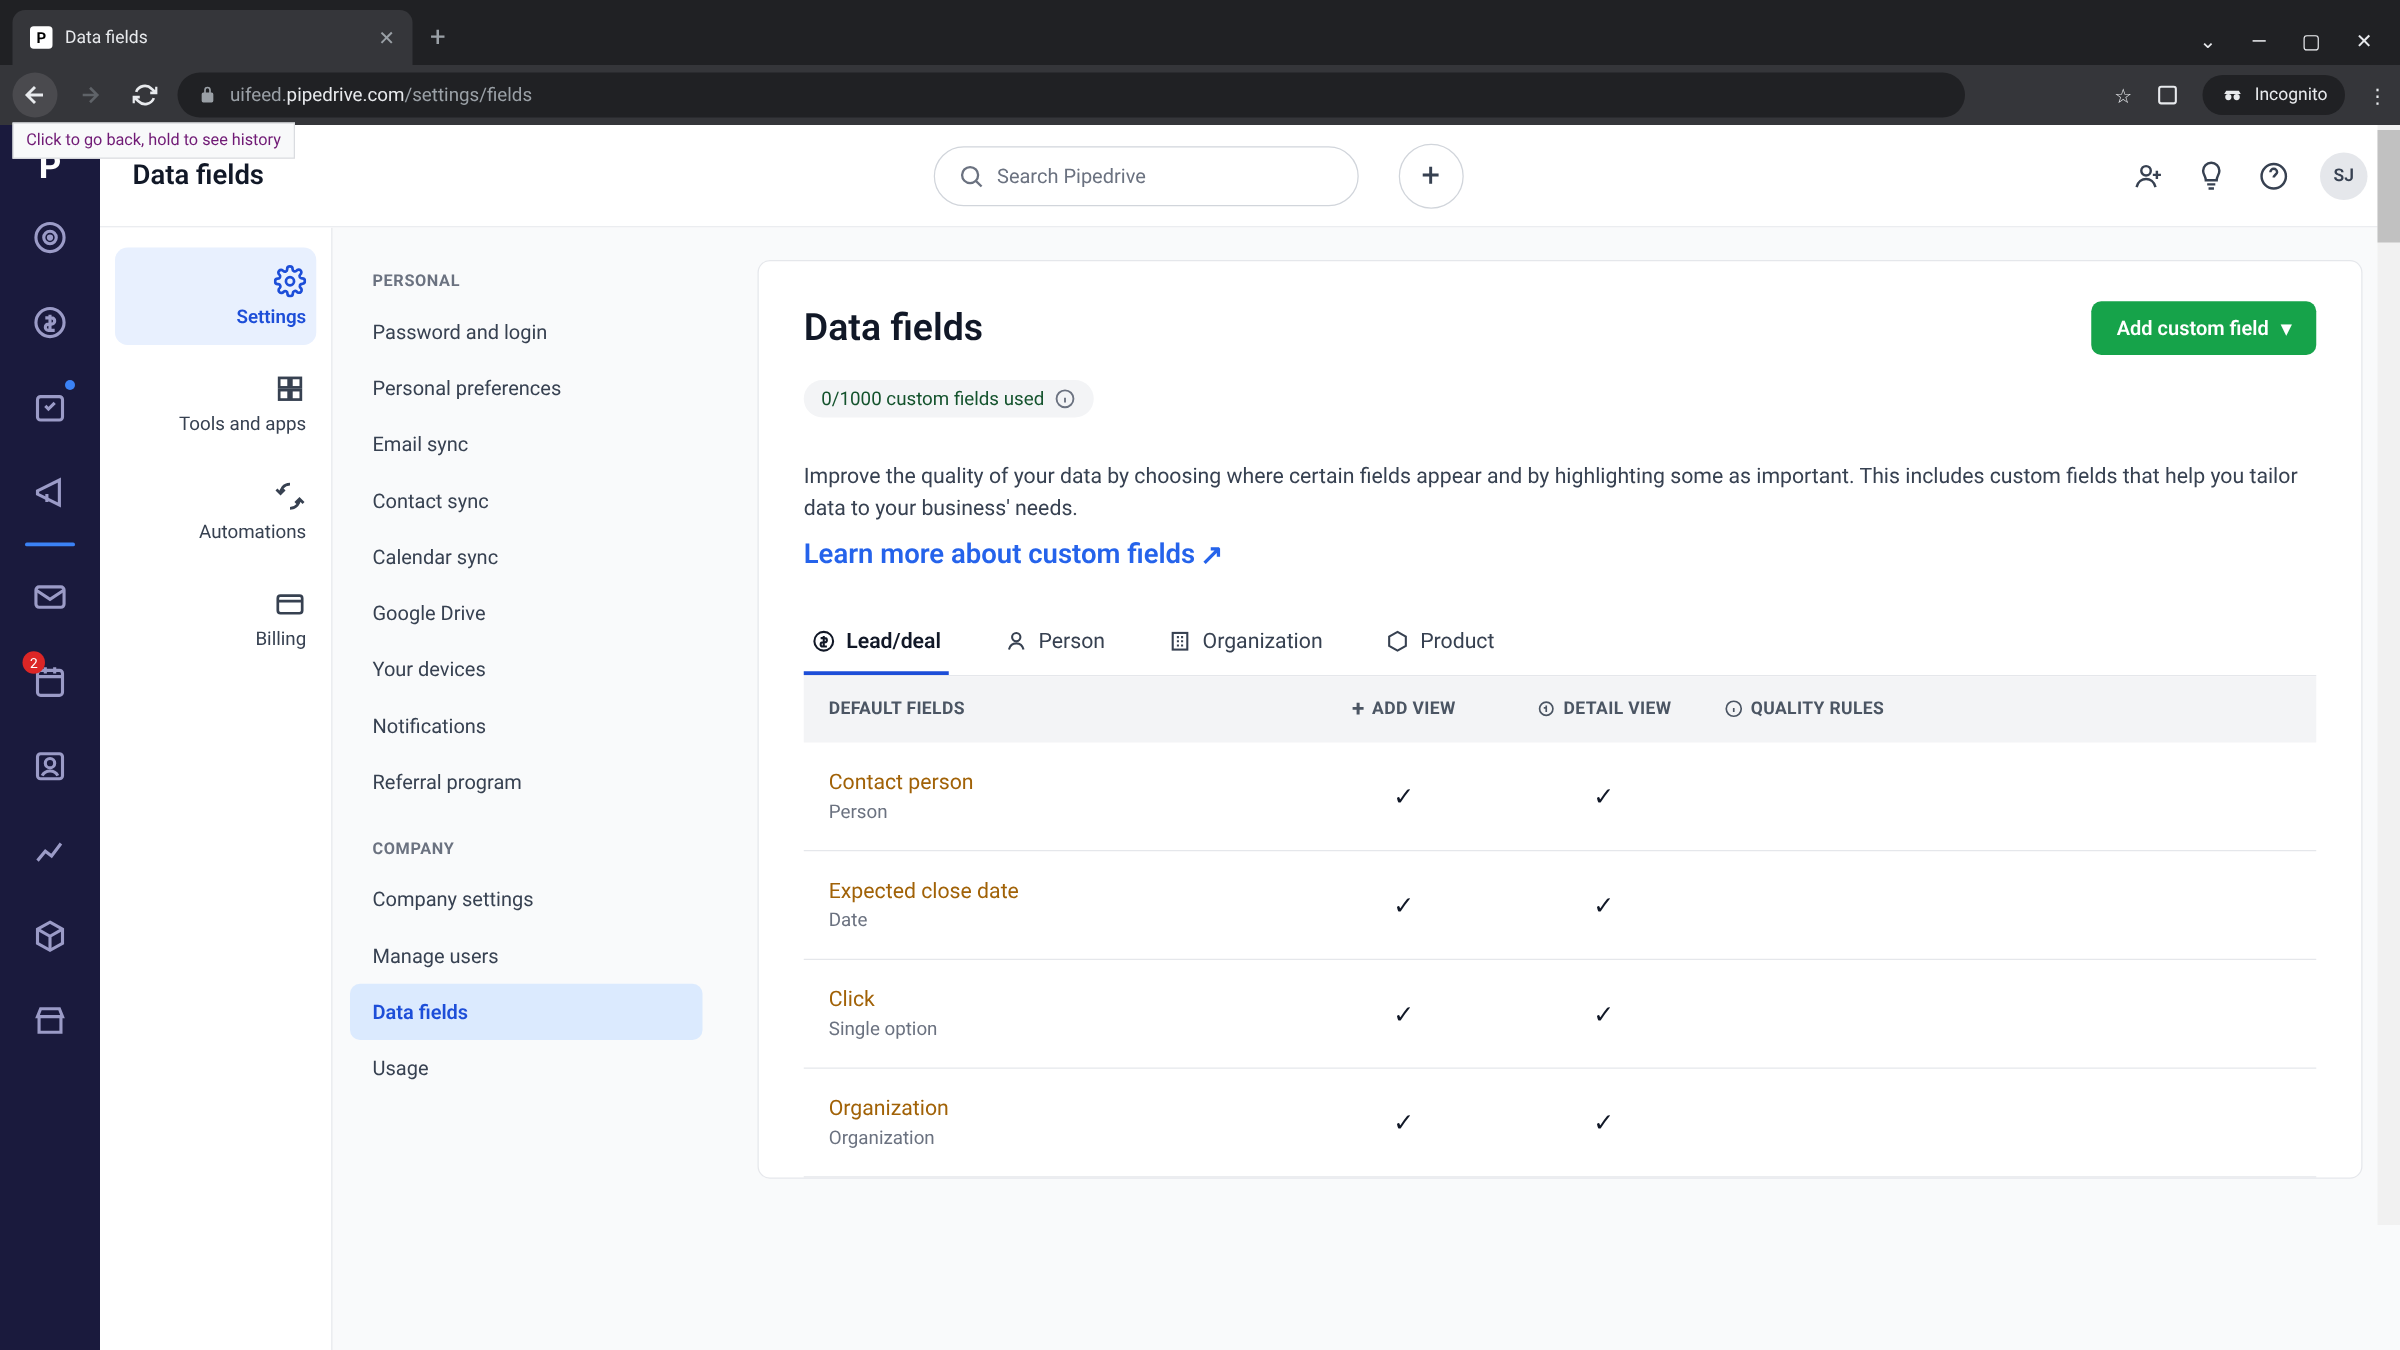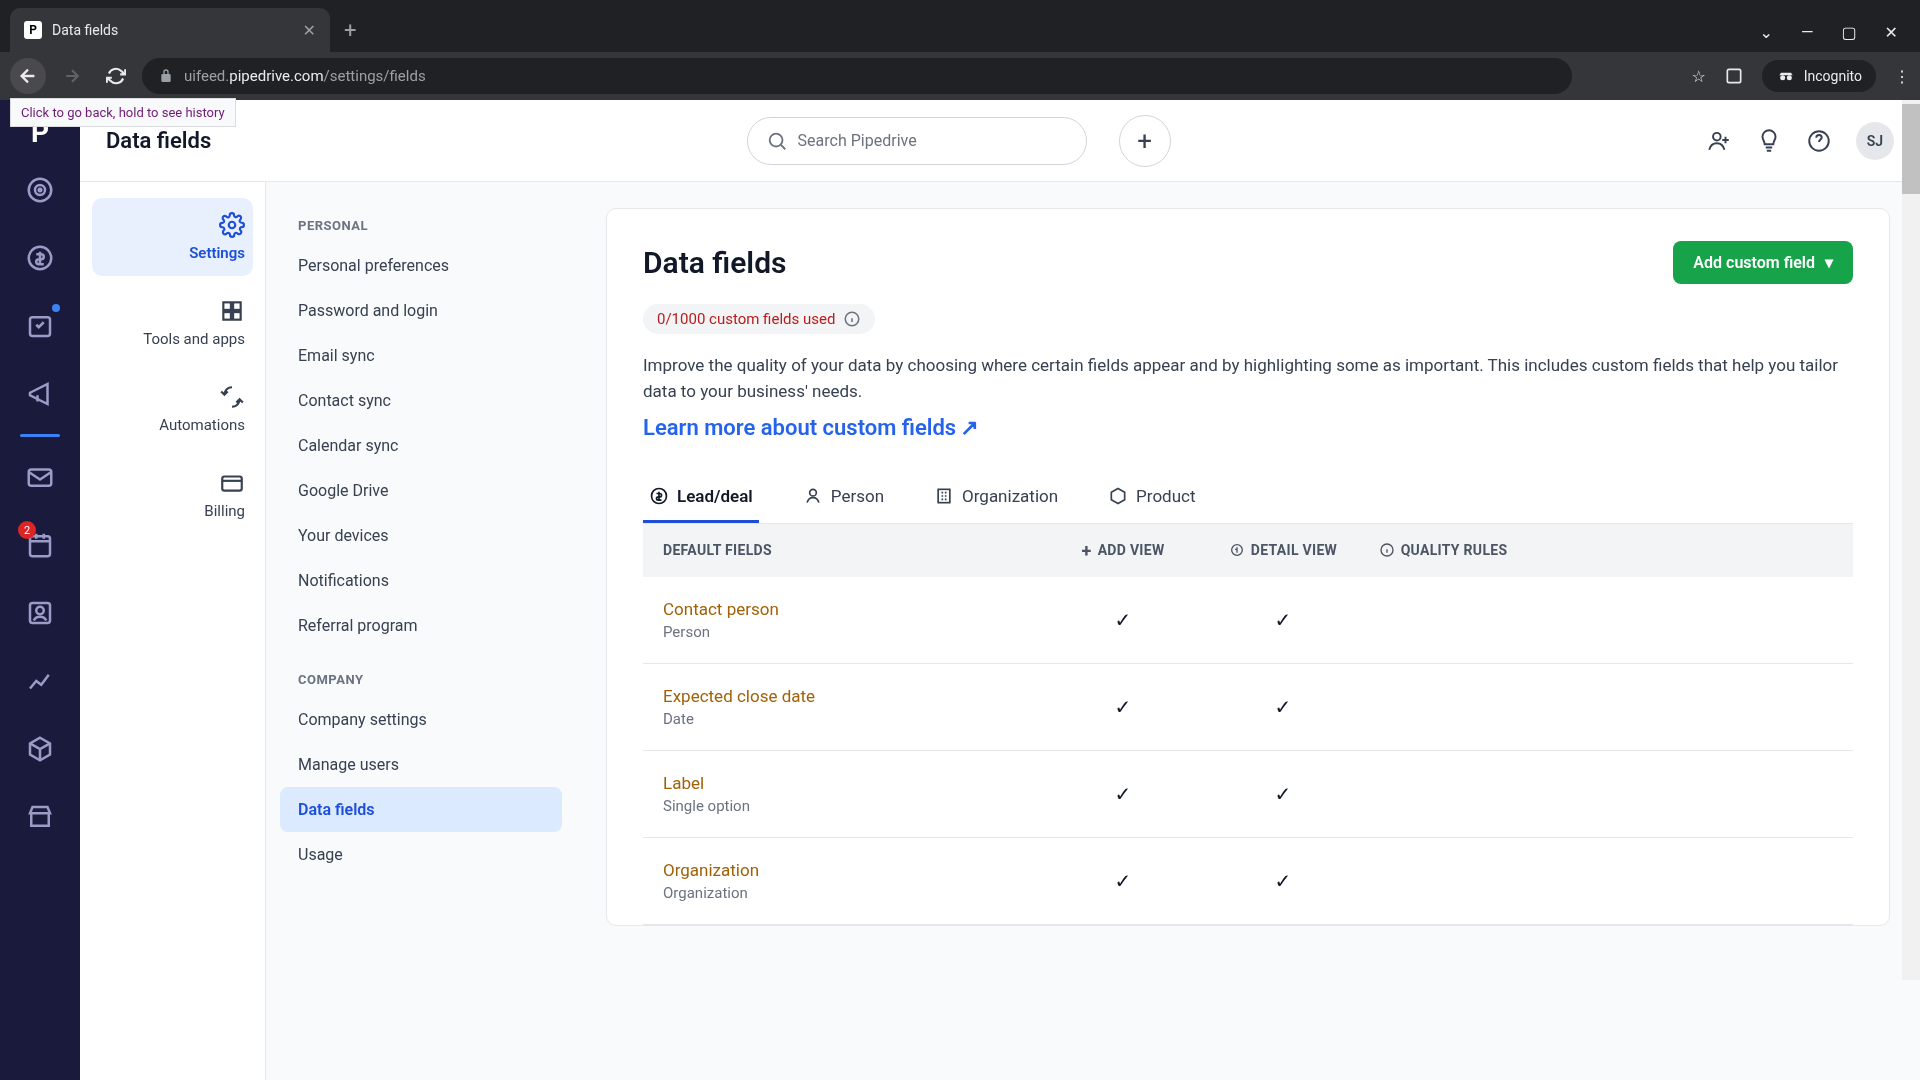--- a/index.html
+++ b/index.html
@@ -42,21 +42,21 @@
 .snav-item svg{width:26px;height:26px}
 .submenu{width:310px;padding:26px 14px;overflow-y:auto}
 .submenu h4{font-size:13px;font-weight:700;color:#6b7280;letter-spacing:.5px;padding:10px 18px}
 .submenu a{display:block;padding:13px 18px;font-size:16px;color:#374151;border-radius:8px;text-decoration:none}
 .submenu a.active{background:#dbeafe;color:#1d4ed8;font-weight:600}
 .content{flex:1;padding:26px 30px 0 30px;overflow-y:auto}
 .card{background:#fff;border:1px solid #e5e7eb;border-radius:10px;padding:32px 36px 0 36px}
 .card-head{display:flex;align-items:center;justify-content:space-between;margin-bottom:20px}
 .card-head h2{font-size:30px;font-weight:600;color:#111827}
 .btn-primary{background:#16a34a;color:#fff;font-size:16px;font-weight:600;padding:12px 20px;border-radius:8px;display:flex;align-items:center;gap:10px}
-.usage{display:inline-flex;align-items:center;gap:8px;background:#f3f4f6;border-radius:16px;padding:6px 14px;font-size:15px;color:#b91c1c;margin-bottom:18px}
+.usage{display:inline-flex;align-items:center;gap:8px;background:#f3f4f6;border-radius:16px;padding:6px 14px;font-size:15px;color:#14532d;margin-bottom:34px}
 .desc{font-size:17px;color:#374151;line-height:1.55;margin-bottom:10px}
 .link{color:#2563eb;font-weight:600;font-size:22px;display:inline-flex;align-items:center;gap:4px}
 .tabs{display:flex;gap:38px;margin-top:32px;border-bottom:1px solid #e5e7eb}
 .tab-item{display:flex;gap:8px;padding:14px 6px;font-size:17px;color:#374151;border-bottom:3px solid transparent}
 .tab-item.active{color:#111827;font-weight:600;border-bottom-color:#1d4ed8}
 .tab-item svg{width:20px;height:20px}
 .thead{display:flex;align-items:center;background:#f3f4f6;padding:16px 20px;font-size:14px;font-weight:700;color:#4b5563;letter-spacing:.3px}
 .thead .c1{flex:0 0 380px}
 .thead .ch{flex:0 0 160px;display:flex;align-items:center;gap:6px;justify-content:center}
 .row{display:flex;align-items:center;padding:22px 20px;border-bottom:1px solid #e5e7eb}
@@ -246,22 +246,22 @@
             <svg viewBox="0 0 24 24" fill="none" stroke="currentColor" stroke-width="2">
               <rect x="3" y="6" width="18" height="13" rx="2"></rect>
               <path d="M3 10h18"></path>
             </svg>
             <span>Billing</span>
           </div>
       </div>
 
       <div class="submenu">
         <h4>PERSONAL</h4>
+        <a>Password and login</a>
         <a>Personal preferences</a>
-        <a>Password and login</a>
         <a>Email sync</a>
         <a>Contact sync</a>
         <a>Calendar sync</a>
         <a>Google Drive</a>
         <a>Your devices</a>
         <a>Notifications</a>
         <a>Referral program</a>
         <h4 style="margin-top:14px">COMPANY</h4>
         <a>Company settings</a>
         <a>Manage users</a>
@@ -357,21 +357,21 @@
                 <div class="c1">
                   <div class="name">Expected close date</div>
                   <div class="type">Date</div>
                 </div>
   <div class="cc">✓</div>
   <div class="cc">✓</div>
   <div class="cc"></div>
               </div>
               <div class="row">
                 <div class="c1">
-                  <div class="name">Label</div>
+                  <div class="name">Click</div>
                   <div class="type">Single option</div>
                 </div>
   <div class="cc">✓</div>
   <div class="cc">✓</div>
   <div class="cc"></div>
               </div>
               <div class="row">
                 <div class="c1">
                   <div class="name">Organization</div>
                   <div class="type">Organization</div>

